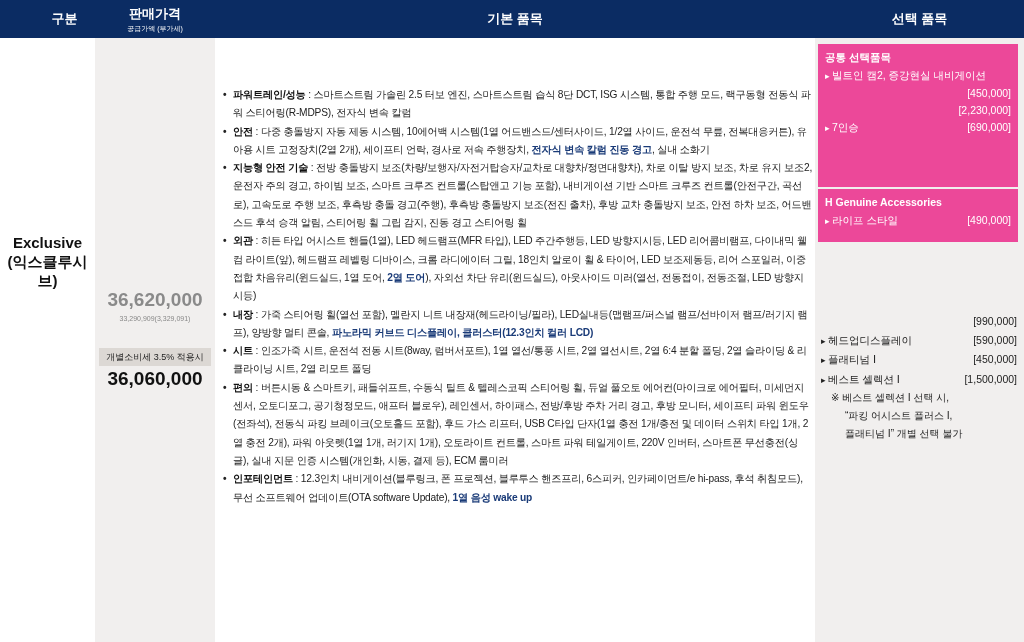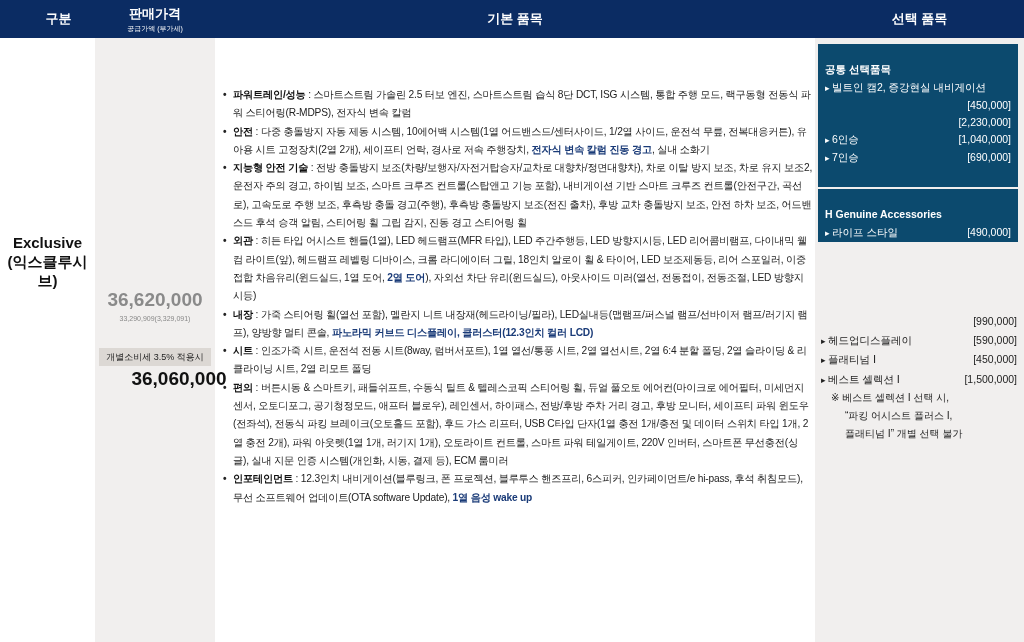--- a/index.html
+++ b/index.html
@@ -1,44 +1,44 @@
 <!DOCTYPE html>
 <html><head>
 <meta charset="utf-8">
 <style>
   * { box-sizing: border-box; margin: 0; padding: 0; }
   html, body { width: 1024px; height: 642px; background: #ffffff; overflow: hidden; }
   body { font-family: "Liberation Sans", "DejaVu Sans", sans-serif; color: #222; }
   .table { position: absolute; left: 0; top: 0; width: 1024px; height: 642px; }
   .header { position: absolute; left: 0; top: 0; width: 1024px; height: 38px; background: #0b2c63; color: #fff; }
   .header .h { position: absolute; top: 0; height: 38px; display: flex; flex-direction: column; align-items: center; justify-content: center; font-weight: bold; font-size: 13px; }
-  .h-gubun { left: 11px; width: 95px; }
+  .h-gubun { left: 17px; width: 95px; }
   .h-price { left: 95px; width: 120px; }
   .h-price .sub { font-size: 7px; font-weight: normal; margin-top: 1px; }
   .h-basic { left: 215px; width: 600px; }
   .h-option { left: 815px; width: 209px; }
 
   .col-gubun { position: absolute; left: 0; top: 38px; width: 95px; height: 447px; display: flex; flex-direction: column; align-items: center; justify-content: center; text-align: center; }
   .col-gubun .name { font-size: 15px; font-weight: bold; color: #111; line-height: 19px; }
 
   .col-price { position: absolute; left: 95px; top: 38px; width: 120px; height: 604px; background: #f1efee; }
   .price-main { position: absolute; left: 0; top: 251px; width: 120px; text-align: center; font-size: 19px; font-weight: bold; color: #8a8a8a; }
   .price-supply { position: absolute; left: 0; top: 277px; width: 120px; text-align: center; font-size: 7px; color: #888; }
   .price-badge { position: absolute; left: 4px; top: 310px; width: 112px; height: 18px; background: #dcd8d4; font-size: 9px; font-weight: normal; color: #222; text-align: center; line-height: 18px; }
-  .price-final { position: absolute; left: 0; top: 330px; width: 120px; text-align: center; font-size: 19px; font-weight: bold; color: #111; margin-left: 24px; }
+  .price-final { position: absolute; left: 0; top: 330px; width: 120px; text-align: center; font-size: 19px; font-weight: bold; color: #111; }
 
   .col-basic { position: absolute; left: 215px; top: 38px; width: 600px; height: 616px; }
   .basic-list { position: absolute; left: 8px; top: 48px; width: 590px; list-style: none; }
   .basic-list li { position: relative; padding-left: 10px; font-size: 10.2px; line-height: 18.3px; color: #222; letter-spacing: -0.2px; }
   .basic-list li::before { content: "•"; position: absolute; left: 0; top: 0; font-weight: bold; }
   .basic-list .cat { font-weight: bold; color: #111; }
   .basic-list .hl { color: #1a3b78; font-weight: bold; }
 
   .col-option { position: absolute; left: 815px; top: 38px; width: 209px; height: 604px; background: #f1efee; }
-  .opt-box { position: absolute; left: 3px; width: 200px; background: #0c4a6e; color: #fff; padding: 16px 7px; }
+  .opt-box { position: absolute; left: 3px; width: 200px; background: #ec4899; color: #fff; padding: 4px 7px; }
   .opt-box1 { top: 6px; height: 143px; }
   .opt-box2 { top: 151px; height: 53px; }
   .opt-title { font-size: 10.5px; font-weight: bold; line-height: 19px; }
   .opt-row { font-size: 10.5px; line-height: 17px; display: flex; justify-content: space-between; }
   .opt-row .lbl::before { content: "▸ "; font-size: 9px; }
   .opt-price-line { font-size: 10.5px; line-height: 17px; text-align: right; }
   .opt-list { position: absolute; left: 6px; top: 274px; width: 196px; color: #222; }
   .opt-list .opt-row, .opt-list .opt-price-line { font-size: 10.5px; line-height: 18.5px; }
   .opt-note { font-size: 10px; line-height: 18px; padding-left: 10px; color: #222; }
   .opt-note.indent { padding-left: 24px; }
@@ -91,24 +91,20 @@
 
   <div class="col-option">
     <div class="opt-box opt-box1" id="opt-common">
       <div class="opt-title">공통 선택품목</div>
     <div class="opt-row">
           <span class="lbl">빌트인 캠2, 증강현실 내비게이션</span>
         </div>
         <div class="opt-price-line">[450,000]</div>
         <div class="opt-price-line">[2,230,000]</div>
         <div class="opt-row">
-          <span class="lbl">6인승</span>
-          <span>[1,040,000]</span>
-        </div>
-        <div class="opt-row">
           <span class="lbl">7인승</span>
           <span>[690,000]</span>
         </div>
       </div>
     <div class="opt-box opt-box2" id="opt-acc">
       <div class="opt-title">H Genuine Accessories</div>
     <div class="opt-row">
           <span class="lbl">라이프 스타일</span>
           <span>[490,000]</span>
         </div>

